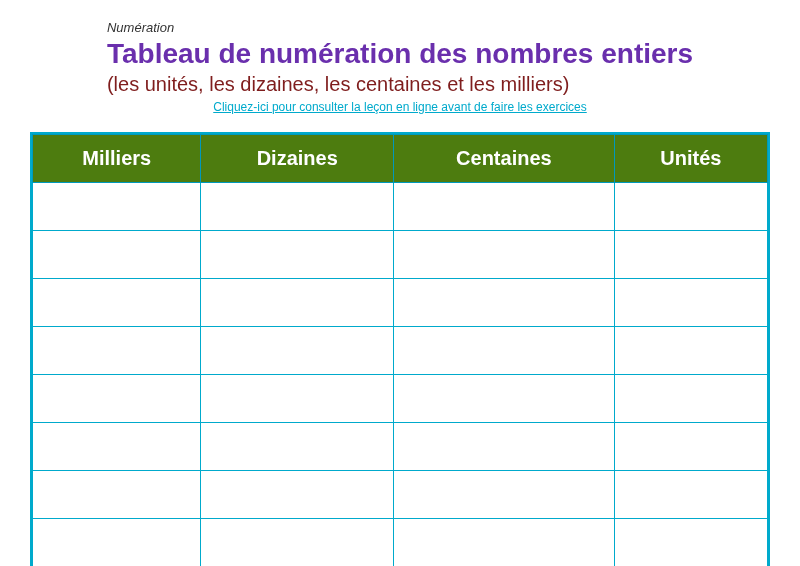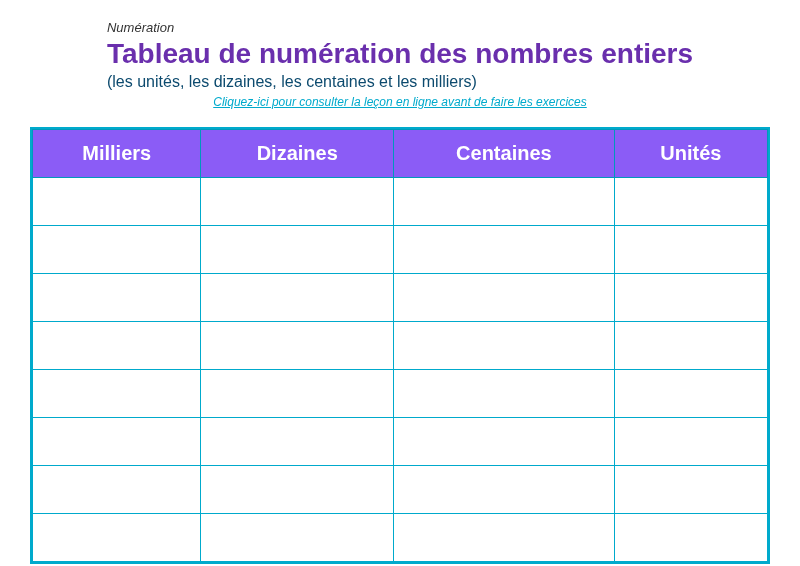--- a/index.html
+++ b/index.html
@@ -84,47 +84,46 @@
     }
 
     .main-title {
       font-size: 28px;
       font-weight: bold;
       color: #6a2fad;
       line-height: 1.2;
     }
 
     .subtitle {
-      font-size: 16px;
-      color: #0c4a6e;
+      font-size: 20px;
+      color: #7f1d1d;
       margin-top: 2px;
     }
 
     .link-text {
       font-size: 12px;
       color: #00aacc;
       text-decoration: underline;
       cursor: pointer;
       margin-top: 4px;
       margin-bottom: 8px;
-      font-style: italic;
     }
 
     .table-wrapper {
       width: 100%;
       border: 2px solid #00aacc;
     }
 
     table {
       width: 100%;
       border-collapse: collapse;
     }
 
     thead tr th {
-      background-color: #8b5cf6;
+      background-color: #4d7c0f;
       color: #ffffff;
       font-size: 20px;
       font-weight: bold;
       text-align: center;
       padding: 12px 8px;
       border: 1px solid #0099bb;
     }
 
     tbody tr td {
       border: 1.5px solid #00aacc;

